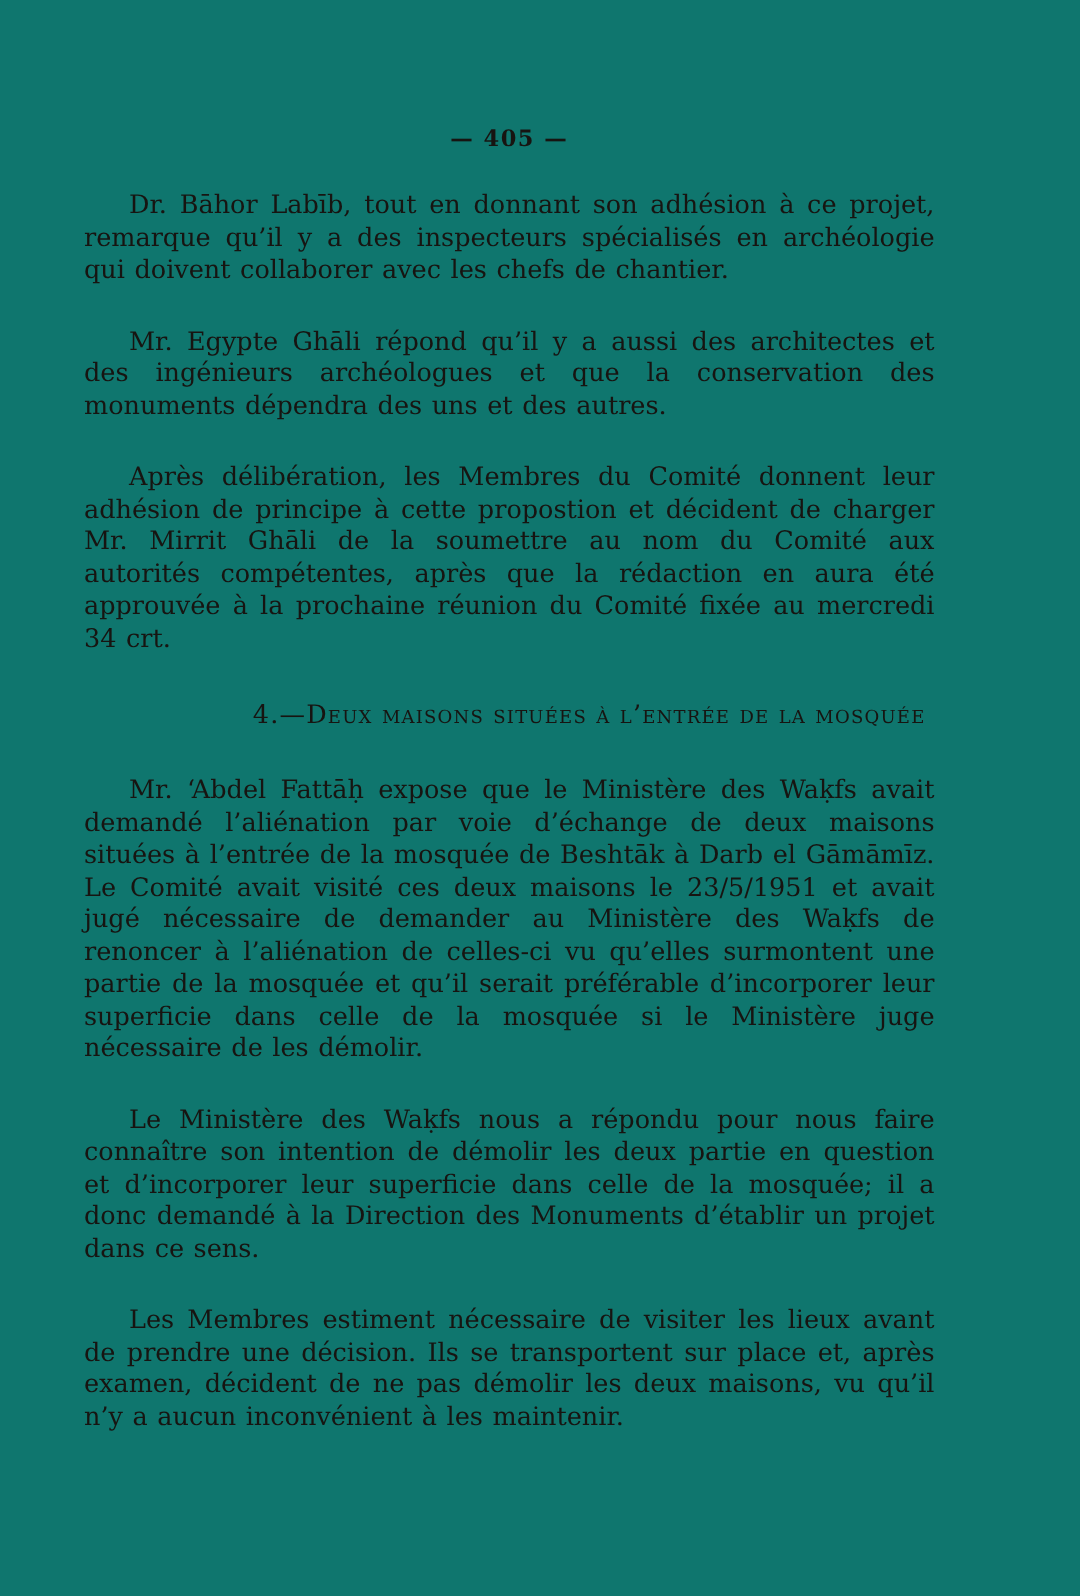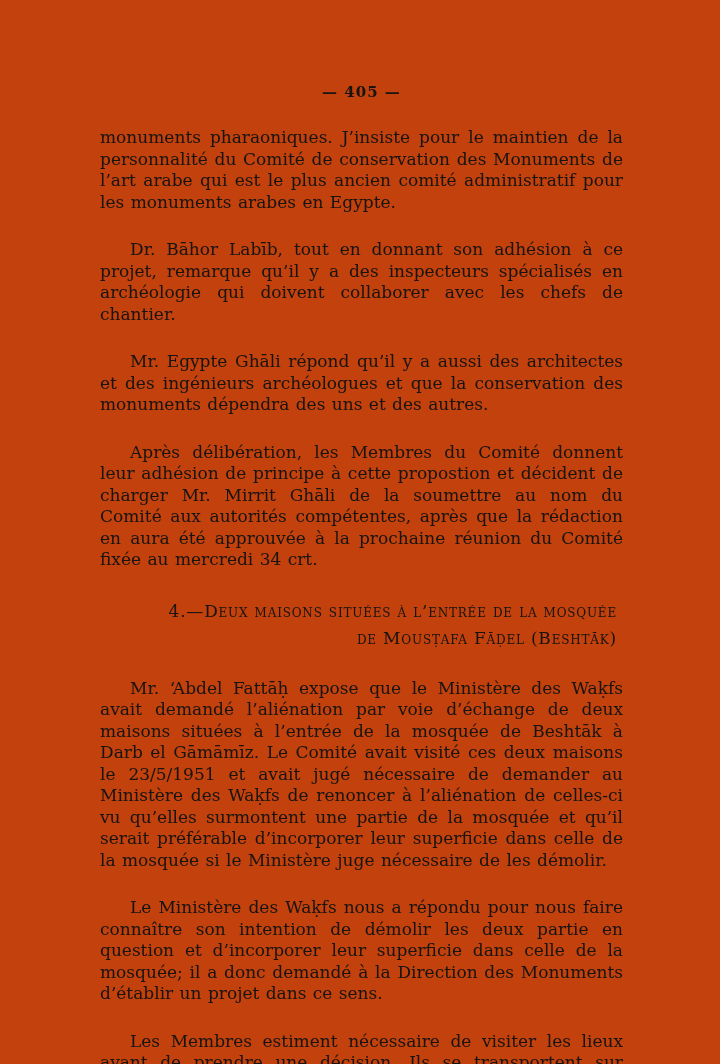--- a/index.html
+++ b/index.html
@@ -3,24 +3,24 @@
 <meta charset="utf-8">
 <style>
   * { box-sizing: border-box; }
   html, body { margin: 0; padding: 0; }
   body {
     width: 720px; height: 1064px;
     background: #ffffff;
   }
   .sheet {
     width: 720px; height: 1064px;
-    background: #c2410c;
+    background: #0f766e;
     color: #171411;
     font-family: "DejaVu Serif", "Liberation Serif", serif;
-    padding: 83px 97px 40px 100px;
+    padding: 83px 97px 40px 56px;
     overflow: hidden;
   }
   .pagenum {
     text-align: center;
     font-size: 15px;
     font-weight: 700;
     letter-spacing: 1px;
     margin: 0 0 26px 0;
   }
   .para {
@@ -44,31 +44,29 @@
     text-underline-offset: 3px;
   }
 </style>
 </head>
 <body>
 
 <div class="sheet">
 
   <div class="pagenum">— 405 —</div>
 
-  <p class="para"><span>monuments pharaoniques. J’insiste pour le maintien de la personnalité du Comité de conservation des Monuments de l’art arabe qui est le plus ancien comité administratif pour les monuments arabes en Egypte.</span></p>
 
   <p class="para indent"><span>Dr. Bāhor Labīb, tout en donnant son adhésion à ce projet, remarque qu’il y a des inspecteurs spécialisés en archéologie qui doivent collaborer avec les chefs de chantier.</span></p>
 
   <p class="para indent"><span>Mr. Egypte </span><span class="u">Gh</span><span>āli répond qu’il y a aussi des architectes et des ingénieurs archéologues et que la conservation des monuments dépendra des uns et des autres.</span></p>
 
   <p class="para indent"><span>Après délibération, les Membres du Comité donnent leur adhésion de principe à cette propostion et décident de charger Mr. Mirrit </span><span class="u">Gh</span><span>āli de la soumettre au nom du Comité aux autorités compétentes, après que la rédaction en aura été approuvée à la prochaine réunion du Comité fixée au mercredi 34 crt.</span></p>
 
   <div class="heading">
     <div class="heading-line"><span>4.—Deux maisons situées à l’entrée de la mosquée</span></div>
-    <div class="heading-line"><span>de Mousṭafa Fāḍel (Be</span><span class="u">sh</span><span>tāk)</span></div>
   </div>
 
   <p class="para indent"><span>Mr. ‘Abdel Fattāḥ expose que le Ministère des Waḳfs avait demandé l’aliénation par voie d’échange de deux maisons situées à l’entrée de la mosquée de Be</span><span class="u">sh</span><span>tāk à Darb el Gāmāmīz. Le Comité avait visité ces deux maisons le 23/5/1951 et avait jugé nécessaire de demander au Ministère des Waḳfs de renoncer à l’aliénation de celles-ci vu qu’elles surmontent une partie de la mosquée et qu’il serait préférable d’incorporer leur superficie dans celle de la mosquée si le Ministère juge nécessaire de les démolir.</span></p>
 
   <p class="para indent"><span>Le Ministère des Waḳfs nous a répondu pour nous faire connaître son intention de démolir les deux partie en question et d’incorporer leur superficie dans celle de la mosquée; il a donc demandé à la Direction des Monuments d’établir un projet dans ce sens.</span></p>
 
   <p class="para indent"><span>Les Membres estiment nécessaire de visiter les lieux avant de prendre une décision. Ils se transportent sur place et, après examen, décident de ne pas démolir les deux maisons, vu qu’il n’y a aucun inconvénient à les maintenir.</span></p>
 
 </div>
 

